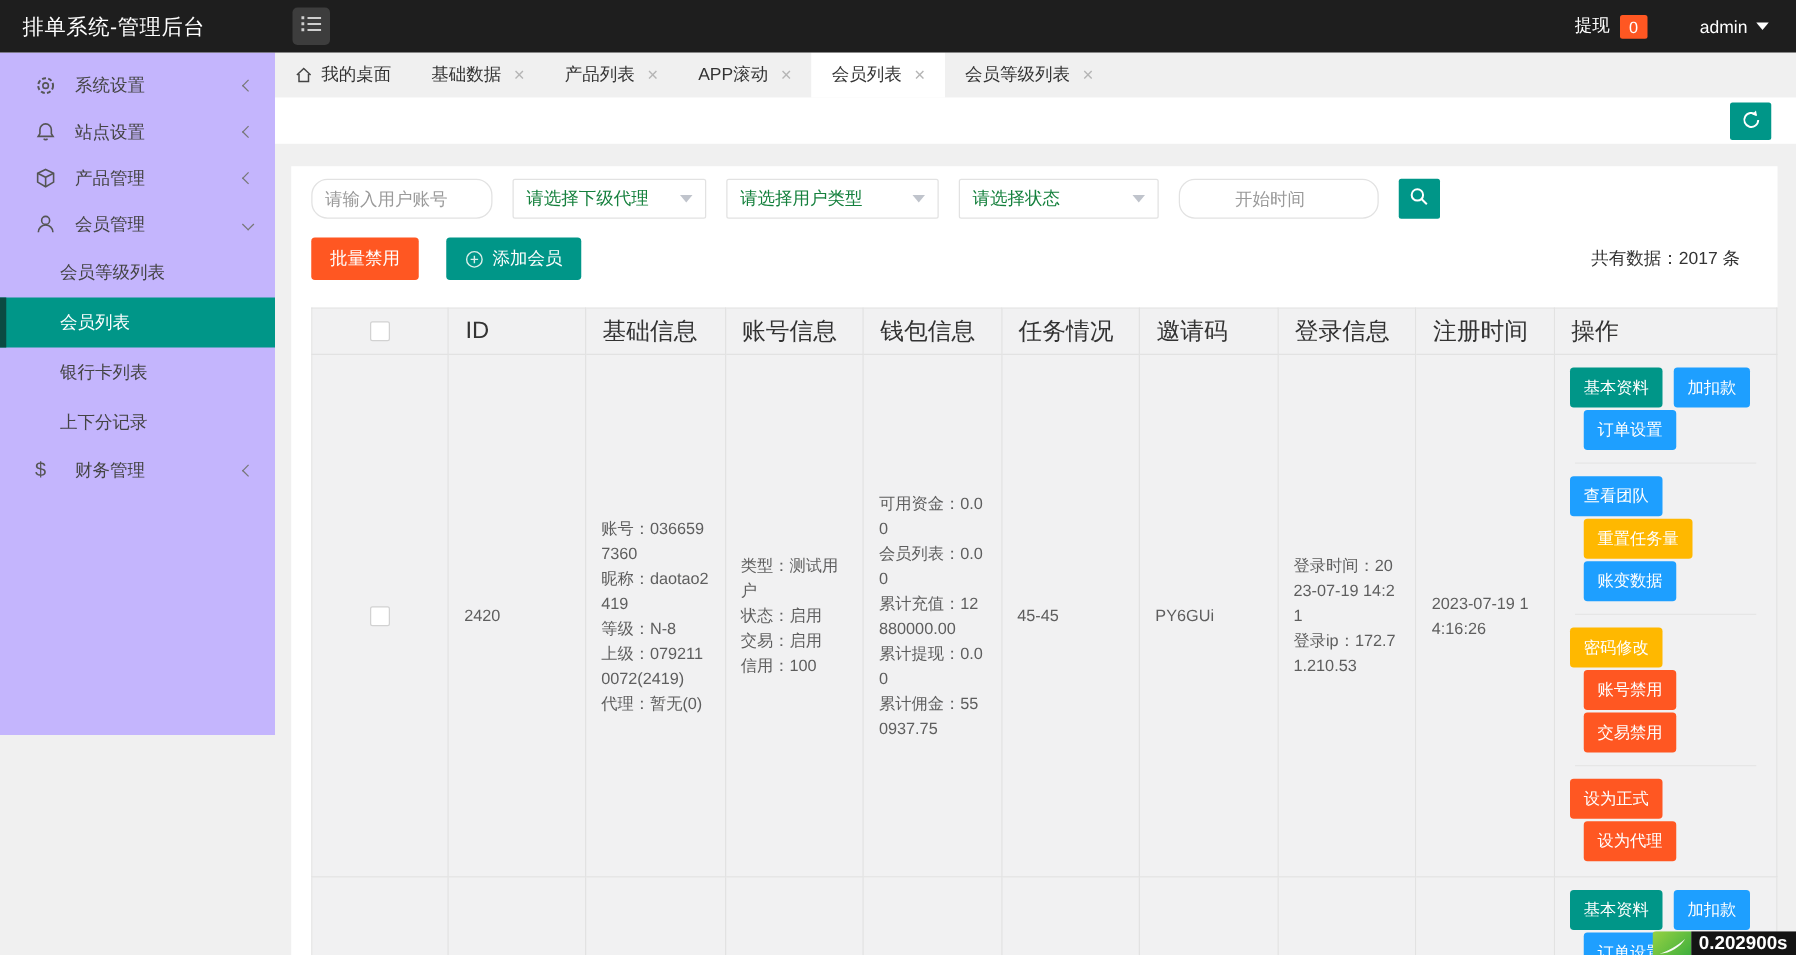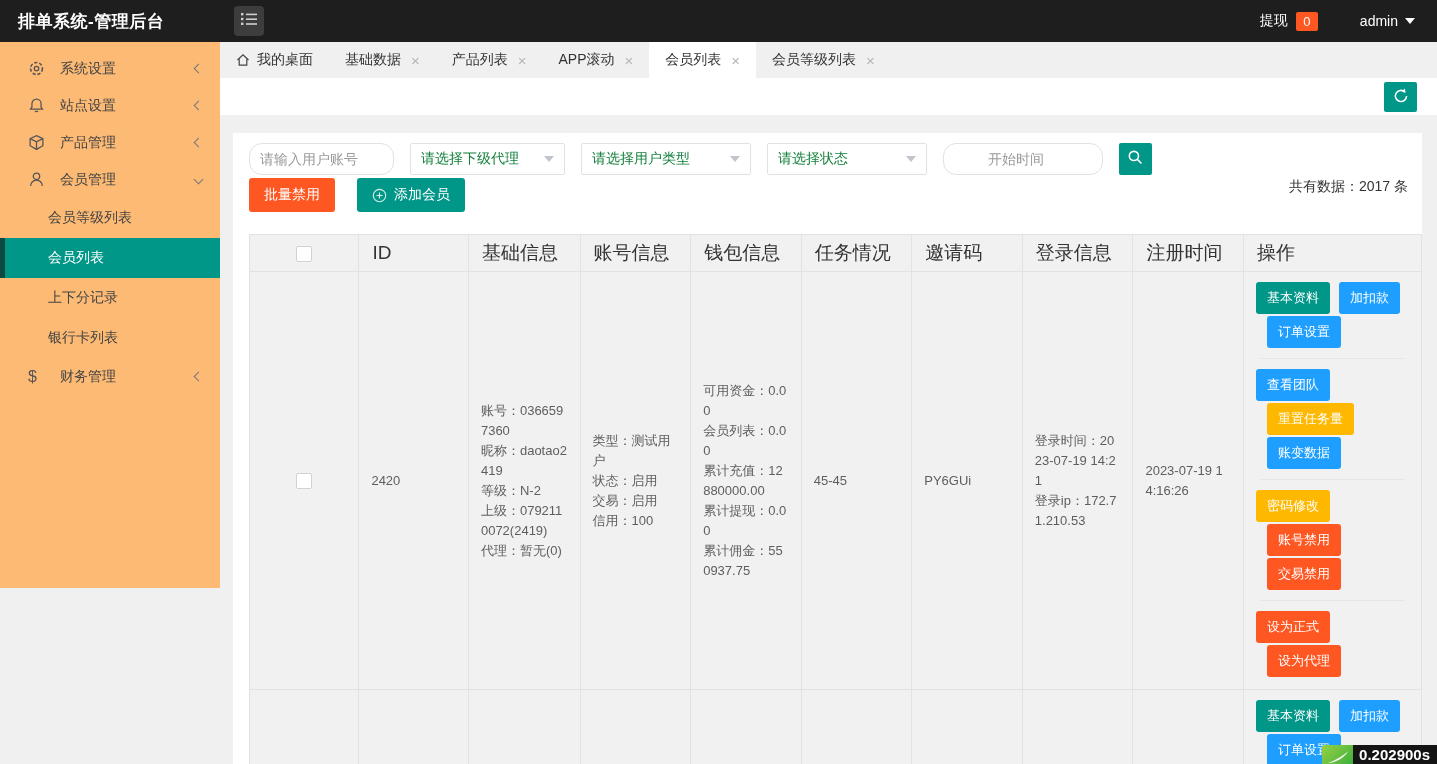--- a/index.html
+++ b/index.html
@@ -2,34 +2,34 @@
 <html><head>
 <meta charset="utf-8">
 <style>
   * { margin:0; padding:0; box-sizing:border-box; }
   html,body { width:1437px; height:764px; overflow:hidden; background:#f0f0f0;
               font-family:"Liberation Sans","DejaVu Sans",sans-serif; }
 
   
   .topbar { position:absolute; left:0; top:0; width:1437px; height:42px;
             background:#1e1e1e; display:flex; align-items:center; z-index:20; }
-  .topbar-title { color:#fff; font-size:17px; font-weight:bold; padding-left:18px; letter-spacing:.5px; }
+  .topbar-title { color:#fff; font-size:17px; font-weight:normal; padding-left:18px; letter-spacing:.5px; }
   .burger-btn { width:30px; height:30px; background:#3d3d3d; border-radius:4px; margin-left:70px;
                 display:flex; align-items:center; justify-content:center; cursor:pointer; }
   .topbar-right { margin-left:auto; display:flex; align-items:center; padding-right:22px; }
   .withdraw-label { color:#fff; font-size:14px; }
   .badge { background:#FF5722; color:#fff; font-size:13px; min-width:22px; height:19px;
            line-height:19px; text-align:center; border-radius:2px; margin-left:8px; }
   .admin-wrap { display:flex; align-items:center; margin-left:42px; cursor:pointer; }
   .admin-name { color:#fff; font-size:14px; }
   .caret-down { width:0; height:0; border-left:5px solid transparent; border-right:5px solid transparent;
                 border-top:6px solid #fff; margin-left:7px; }
 
   
-  .sidebar { position:absolute; left:0; top:42px; width:220px; height:546px; background:#fdba74; padding-top:8px; }
+  .sidebar { position:absolute; left:0; top:42px; width:220px; height:546px; background:#c4b5fd; padding-top:8px; }
   .side-item { height:37px; display:flex; align-items:center; padding:0 18px 0 28px;
                font-size:14px; color:#444; cursor:pointer; position:relative; }
   .side-item .s-icon { width:17px; height:17px; margin-right:15px; display:inline-flex; }
   .side-item .s-label { flex:1; }
   .side-sub { height:40px; display:flex; align-items:center; padding-left:48px;
               font-size:14px; color:#444; cursor:pointer; position:relative; }
   .side-sub.active { background:#009688; color:#fff; }
   .side-sub.active::before { content:""; position:absolute; left:0; top:0; width:5px; height:100%; background:#0b4a42; }
   .chev { display:inline-block; width:7px; height:7px; border-right:1px solid #777; border-bottom:1px solid #777; }
   .chev.left { transform:rotate(135deg); }
@@ -58,21 +58,21 @@
   input.f-input { padding:0 10px; outline:none; font-family:inherit;border-radius:13px; }
   input.f-input::placeholder { color:#9a9a9a; }
   .f-select { display:flex; align-items:center; justify-content:space-between; padding:0 10px; cursor:pointer; }
   .f-select .sel-text { color:#15803d; }
   .sel-caret { width:0; height:0; border-left:5px solid transparent; border-right:5px solid transparent;
                border-top:6px solid #c0c4cc; margin-left:8px; }
   .search-btn { width:33px; height:32px; background:#009688; border:none; border-radius:2px;
                 display:flex; align-items:center; justify-content:center; cursor:pointer; }
 
   
-  .action-row { display:flex; margin-top:3px; padding-right:14px; }
+  .action-row { display:flex; align-items:center; margin-top:15px; padding-right:30px; }
   .btn { border:none; border-radius:3px; color:#fff; font-size:14px; padding:8px 15px; cursor:pointer;
          font-family:inherit; display:inline-flex; align-items:center; }
   .btn-red { background:#FF5722; }
   .btn-teal { background:#009688; }
   .btn-blue { background:#1E9FFF; }
   .btn-yellow { background:#FFB800; }
   .btn .plus-icon { margin-right:7px; display:inline-flex; }
   .add-member { margin-left:22px; }
   .total-text { margin-left:auto; font-size:14px; color:#333; }
 
@@ -168,24 +168,24 @@
     <span class="s-label">会员管理</span>
     <span class="chev down"></span>
   </div>
   <div class="side-sub">
     <span>会员等级列表</span>
   </div>
   <div class="side-sub active">
     <span>会员列表</span>
   </div>
   <div class="side-sub">
+    <span>银行卡列表</span>
+  </div>
+  <div class="side-sub">
     <span>上下分记录</span>
-  </div>
-  <div class="side-sub">
-    <span>银行卡列表</span>
   </div>
   <div class="side-item">
     <span class="s-icon">
         <span class="dollar-glyph">$</span>
       </span>
     <span class="s-label">财务管理</span>
     <span class="chev left"></span>
   </div>
 </div>
 
@@ -305,21 +305,21 @@
         </thead>
         <tbody>
 
           <tr style="height:382px">
             <td class="cb-col"><span class="cb"></span></td>
             <td style="vertical-align:middle">2420</td>
             <td>
               <div class="cell-lines">
                 <div>账号：0366597360</div>
                 <div>昵称：daotao2419</div>
-                <div>等级：N-2</div>
+                <div>等级：N-8</div>
                 <div>上级：0792110072(2419)</div>
                 <div>代理：暂无(0)</div>
               </div>
             </td>
             <td>
               <div class="cell-lines">
                 <div>类型：测试用户</div>
                 <div>状态：启用</div>
                 <div>交易：启用</div>
                 <div>信用：100</div>

